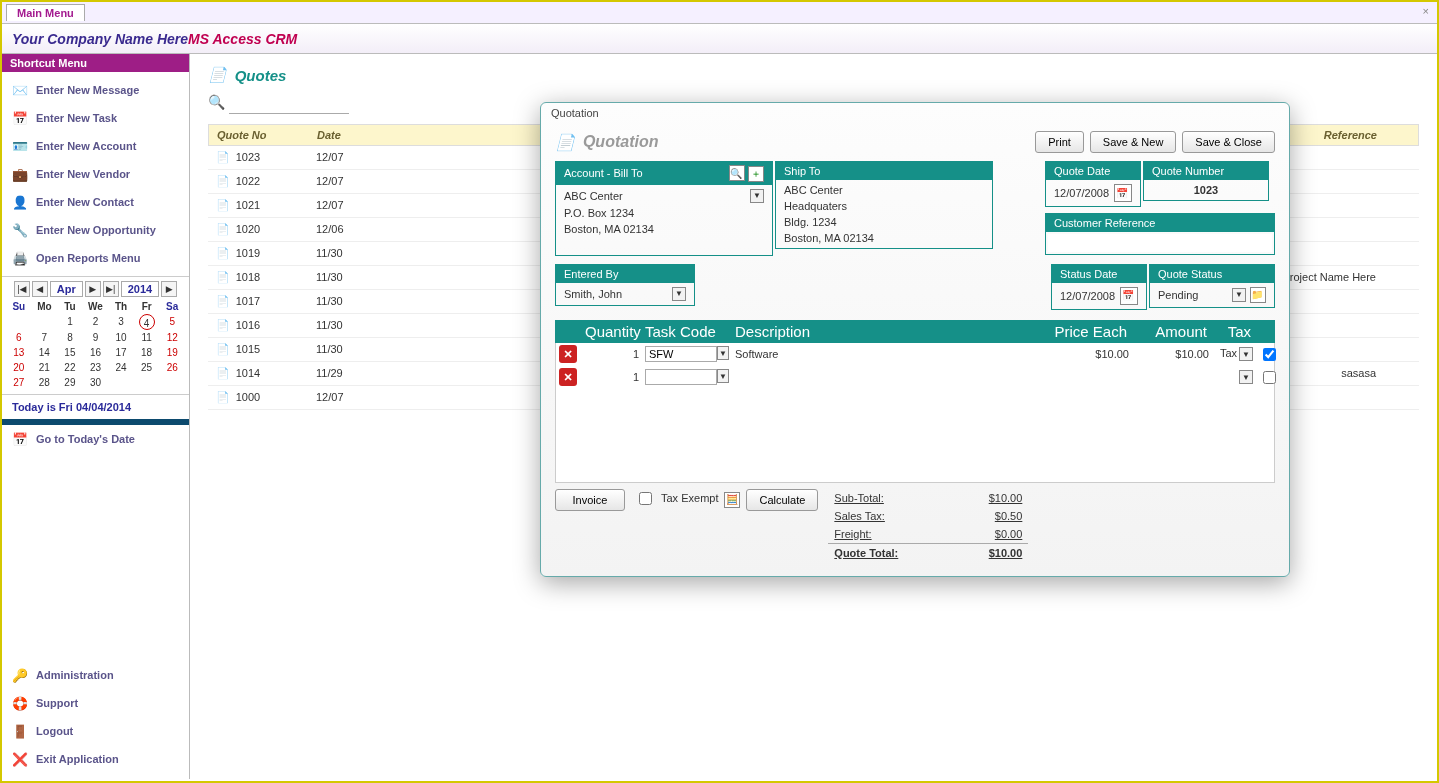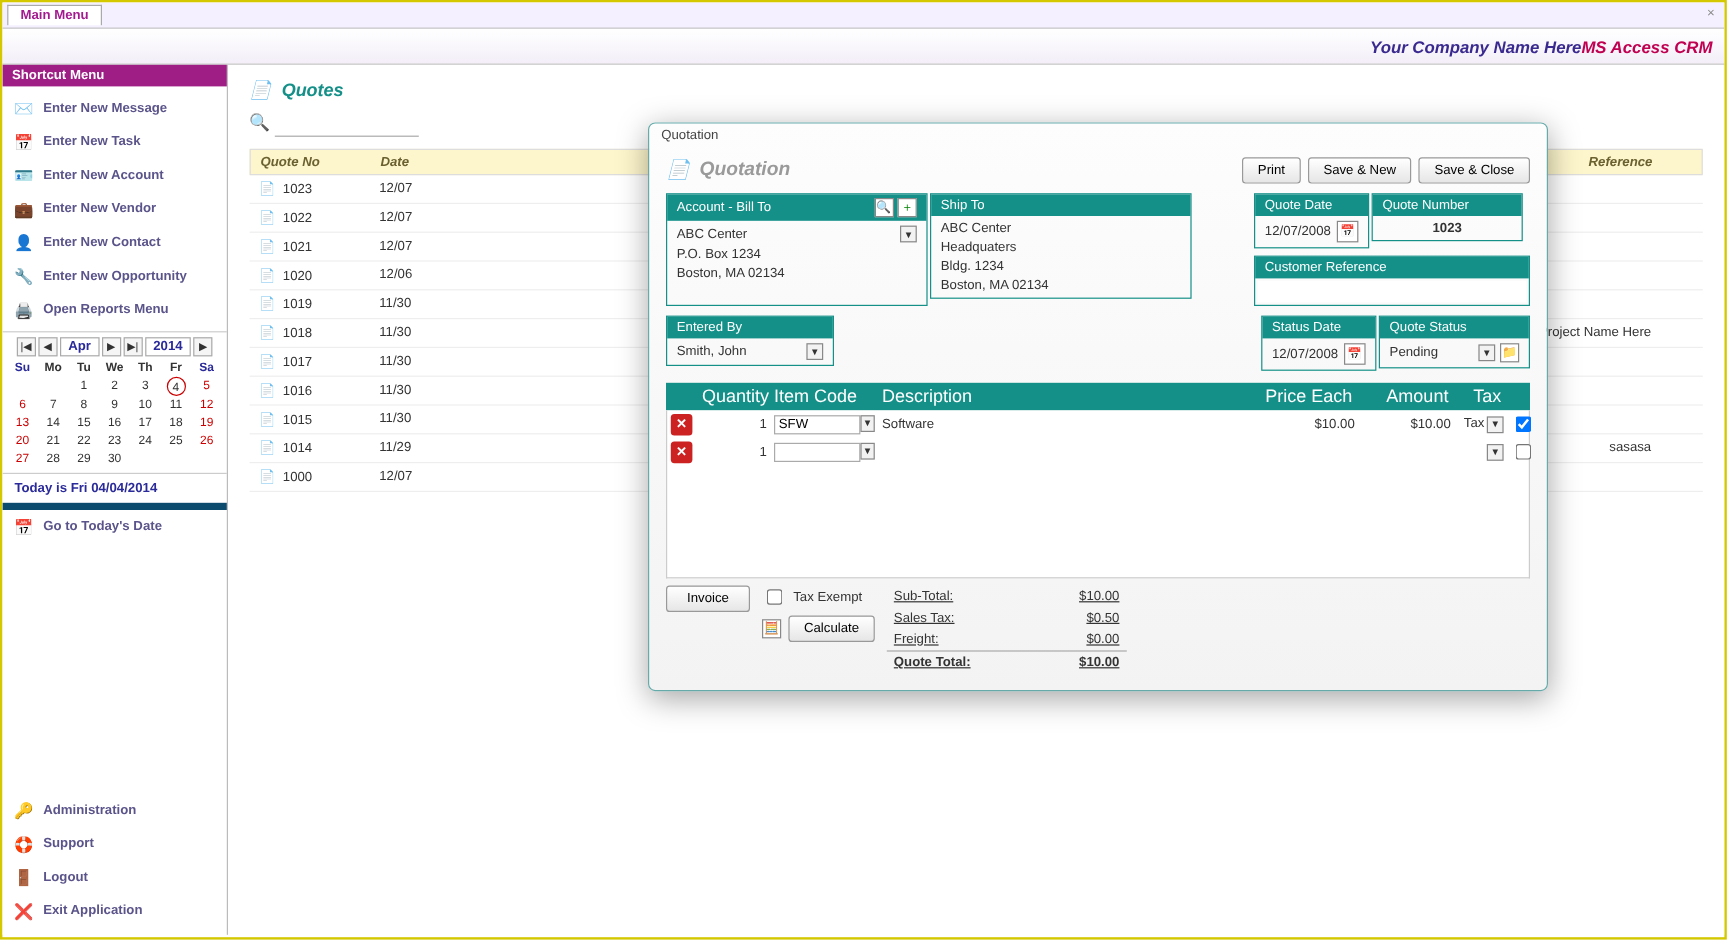--- a/index.html
+++ b/index.html
@@ -2,21 +2,21 @@
 <html><head>
 <meta charset="utf-8">
 <style>
   * { box-sizing: border-box; font-family: Verdana, Tahoma, sans-serif; }
   body { margin:0; padding:0; background:#fff; color:#333; font-size:11px; overflow:hidden; width:1439px; height:783px; border:2px solid #d4c800; position:relative; }
 
   .topbar { height:22px; background:#f5f0ff; display:flex; align-items:center; padding:0 4px; border-bottom:1px solid #bbb; }
   .tab { background:#fff; border:1px solid #aaa; border-bottom:none; padding:2px 10px; font-size:11px; color:#a31a8f; font-weight:bold; position:relative; }
   .close-x { position:absolute; right:8px; top:3px; color:#888; cursor:pointer; }
 
-  .header { height:30px; background:linear-gradient(#fff,#f3eef8); display:flex; justify-content:flex-end; align-items:center; padding:0 10px; border-bottom:1px solid #bbb; }
+  .header { height:30px; background:linear-gradient(#fff,#f3eef8); display:flex; justify-content:flex-start; align-items:center; padding:0 10px; border-bottom:1px solid #bbb; }
   .header .company { color:#3a2a8f; font-weight:bold; font-style:italic; font-size:14px; }
   .header .app { color:#c00050; font-weight:bold; font-style:italic; font-size:14px; }
 
   .body { display:flex; height:calc(100% - 54px); }
 
   .sidebar { width:188px; border-right:1px solid #bbb; background:#fff; display:flex; flex-direction:column; }
   .sidebar-title { background:#9e1e86; color:#fff; font-weight:bold; padding:3px 8px; font-size:11px; }
   .menu { padding:4px 0; }
   .menu-item { display:flex; align-items:center; gap:8px; padding:6px 10px; color:#5a548a; font-weight:bold; cursor:pointer; }
   .menu-icon { width:16px; height:16px; display:inline-flex; align-items:center; justify-content:center; font-size:13px; }
@@ -408,21 +408,21 @@
                   <span class="drop">▼</span>
                   <span class="mini-icon">📁</span>
                 </div>
               </div>
           </div>
         </div>
 
         <div class="items-head" style="margin-top:4px">
           <div></div>
           <div>Quantity</div>
-          <div class="l">Item Code</div>
+          <div class="l">Task Code</div>
           <div class="l">Description</div>
           <div>Price Each</div>
           <div>Amount</div>
           <div>Tax</div>
           <div></div>
         </div>
         <div id="items-rows" style="border:1px solid #ccc;border-top:none;min-height:140px;background:#fff">
             <div class="item-row">
               <div>
                 <span class="xbtn">✕</span>
@@ -458,21 +458,21 @@
                 <span class="drop">▼</span>
               </div>
               <div><input type="checkbox" style=""></div>
             </div>
           </div>
 
         <div class="memo-row">
           <div style="display:flex;flex-direction:column;gap:6px">
             <button class="btn" style="width:70px">Invoice</button>
           </div>
-          <div style="display:flex;flex-direction:column;justify-content:flex-end;gap:6px;align-items:flex-start">
+          <div style="display:flex;flex-direction:row;justify-content:flex-end;gap:6px;align-items:flex-start">
             <label style="display:flex;align-items:center;gap:6px">
               <input type="checkbox" style="">
               <span>Tax Exempt</span>
             </label>
             <div style="display:flex;gap:6px;align-items:center">
               <span class="mini-icon">🧮</span>
               <button class="btn">Calculate</button>
             </div>
           </div>
           <div class="totals">

